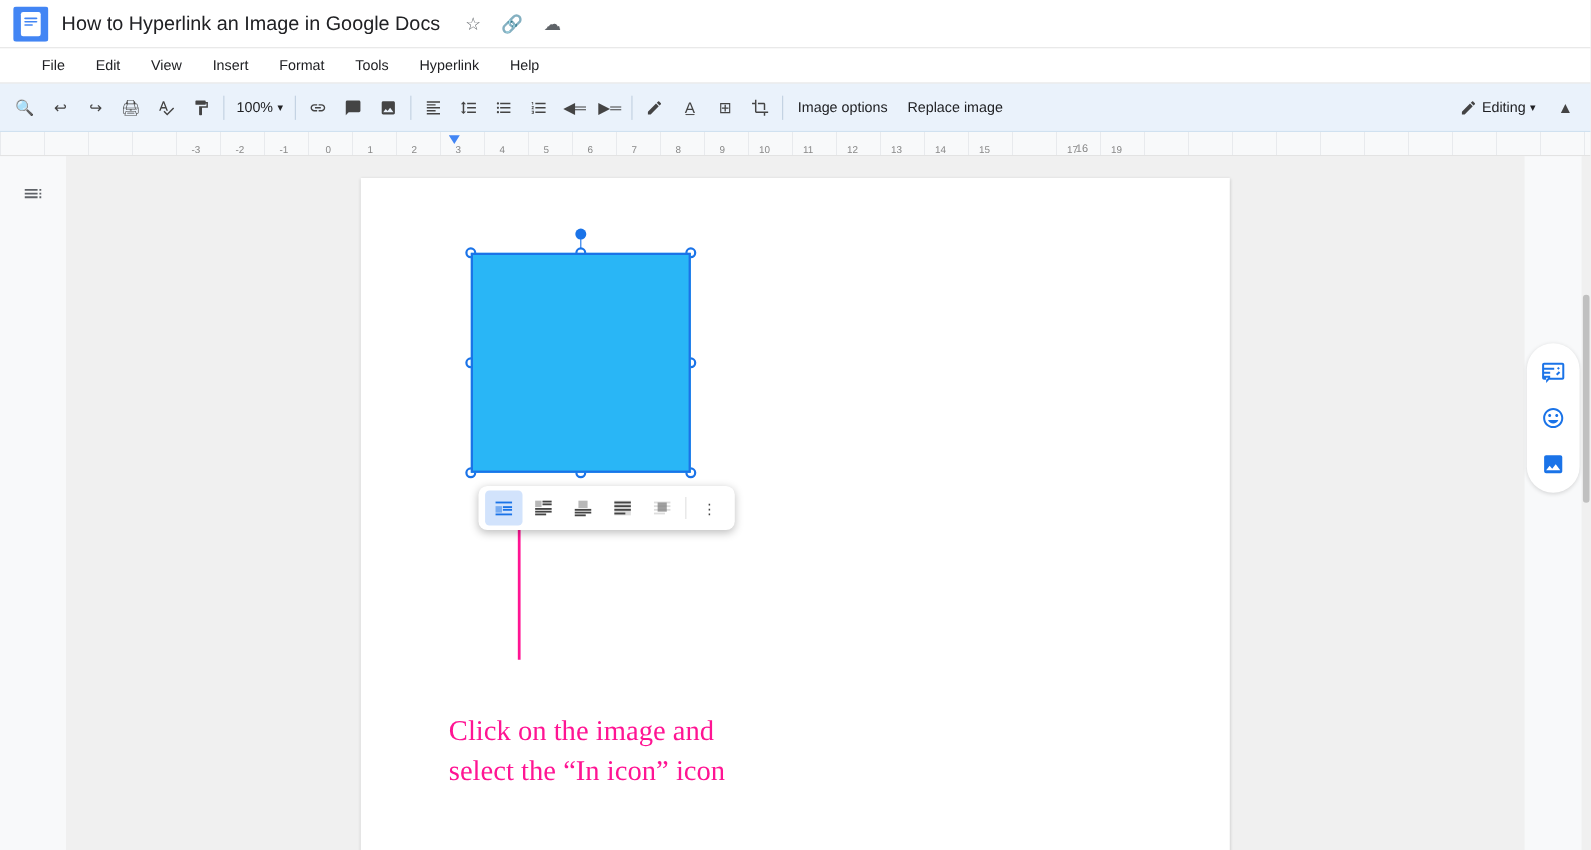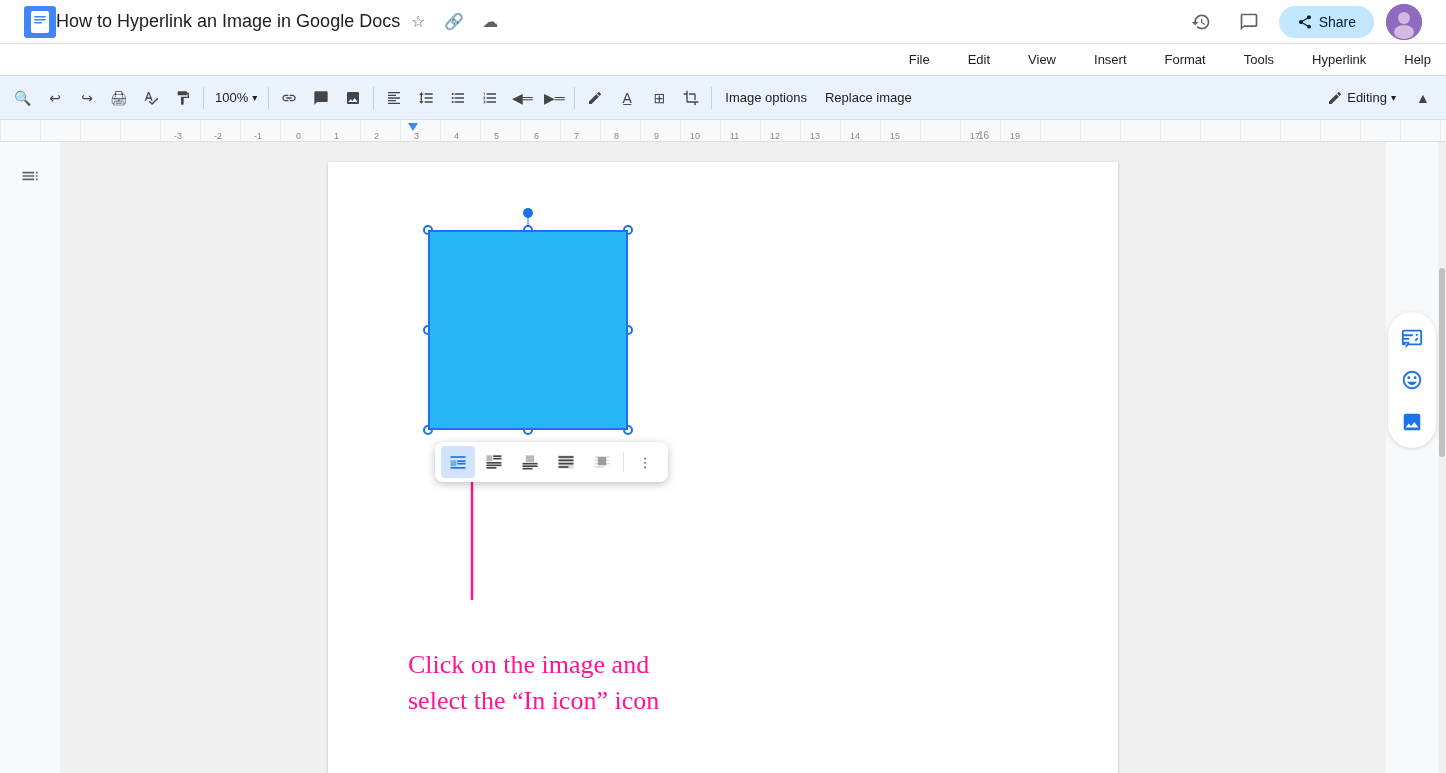--- a/index.html
+++ b/index.html
@@ -1,38 +1,37 @@
 <!DOCTYPE html>
 <html><head>
   <meta charset="utf-8">
   <style>
     * { box-sizing: border-box; margin: 0; padding: 0; }
     body { font-family: 'Arial', sans-serif; background: #f0f0f0; overflow: hidden; width: 1446px; height: 773px; }
 
     
     #title-bar {
       display: flex; align-items: center; background: #fff;
-      padding: 6px 24px; height: 44px; border-bottom: 1px solid #e0e0e0;
-      gap: 0;
+      padding: 6px 12px; height: 44px; border-bottom: 1px solid #e0e0e0;
+      gap: 12px;
     }
     .title-text { font-size: 18px; color: #202124; font-weight: 400; flex-shrink: 0; }
     .title-icons { display: flex; gap: 8px; align-items: center; margin-left: 4px; }
     .title-icon-btn { width: 28px; height: 28px; display: flex; align-items: center; justify-content: center; border-radius: 50%; cursor: pointer; color: #5f6368; font-size: 16px; }
     .spacer { flex: 1; }
     .toolbar-right { display: flex; align-items: center; gap: 12px; }
     .history-btn, .chat-btn { width: 36px; height: 36px; display: flex; align-items: center; justify-content: center; border-radius: 50%; cursor: pointer; color: #5f6368; font-size: 18px; }
     .share-btn { background: #c2e7ff; color: #001d35; border: none; border-radius: 20px; padding: 8px 18px; font-size: 14px; font-weight: 500; cursor: pointer; display: flex; align-items: center; gap: 6px; }
     .avatar { width: 36px; height: 36px; border-radius: 50%; background: #8e6bbf; display: flex; align-items: center; justify-content: center; color: #fff; font-size: 14px; overflow: hidden; }
 
     
     #menu-bar {
       display: flex; align-items: center; background: #fff;
-      padding: 0 5px; height: 32px; border-bottom: 1px solid #e0e0e0;
-      gap: 18px;
-      justify-content: flex-end;
+      padding: 0 28px; height: 32px; border-bottom: 1px solid #e0e0e0;
+      gap: 8px;
     }
     .menu-item { padding: 4px 10px; font-size: 13px; color: #202124; cursor: pointer; border-radius: 4px; }
 
     
     #toolbar {
       display: flex; align-items: center; background: #eaf2fb;
       padding: 4px 8px; height: 44px; border-bottom: 1px solid #d0e1f0;
       gap: 2px; flex-wrap: nowrap; overflow: hidden;
     }
     .tb-btn { width: 30px; height: 30px; display: flex; align-items: center; justify-content: center; border-radius: 4px; cursor: pointer; color: #444; font-size: 14px; flex-shrink: 0; }
@@ -148,45 +147,20 @@
       <rect x="10" y="16" width="8" height="1.5" rx="1" fill="#4285f4"></rect>
     </svg>
   </div>
   <span class="title-text">How to Hyperlink an Image in Google Docs</span>
   <div class="title-icons">
     <div class="title-icon-btn" title="Star">☆</div>
     <div class="title-icon-btn" title="Drive">🔗</div>
     <div class="title-icon-btn" title="Cloud save">☁</div>
   </div>
   <div class="spacer"></div>
-  <div class="toolbar-right">
-    <div class="history-btn" title="Version history">
-      <svg width="20" height="20" viewBox="0 0 24 24" fill="#5f6368">
-          <path d="M13 3C8.03 3 4 7.03 4 12H1l3.89 3.89.07.14L9 12H6c0-3.87 3.13-7 7-7s7 3.13 7 7-3.13 7-7 7c-1.93 0-3.68-.79-4.94-2.06l-1.42 1.42C8.27 19.99 10.51 21 13 21c4.97 0 9-4.03 9-9s-4.03-9-9-9zm-1 5v5l4.28 2.54.72-1.21-3.5-2.08V8H12z"></path>
-        </svg>
-    </div>
-    <div class="chat-btn" title="Comments">
-      <svg width="20" height="20" viewBox="0 0 24 24" fill="#5f6368">
-          <path d="M20 2H4c-1.1 0-2 .9-2 2v18l4-4h14c1.1 0 2-.9 2-2V4c0-1.1-.9-2-2-2zm0 14H6l-2 2V4h16v12z"></path>
-        </svg>
-    </div>
-    <button class="share-btn">
-      <svg width="16" height="16" viewBox="0 0 24 24" fill="#001d35">
-          <path d="M18 16.08c-.76 0-1.44.3-1.96.77L8.91 12.7c.05-.23.09-.46.09-.7s-.04-.47-.09-.7l7.05-4.11c.54.5 1.25.81 2.04.81 1.66 0 3-1.34 3-3s-1.34-3-3-3-3 1.34-3 3c0 .24.04.47.09.7L8.04 9.81C7.5 9.31 6.79 9 6 9c-1.66 0-3 1.34-3 3s1.34 3 3 3c.79 0 1.5-.31 2.04-.81l7.12 4.16c-.05.21-.08.43-.08.65 0 1.61 1.31 2.92 2.92 2.92 1.61 0 2.92-1.31 2.92-2.92s-1.31-2.92-2.92-2.92z"></path>
-        </svg>
-      <span>Share</span>
-    </button>
-    <div class="avatar">
-      <svg width="36" height="36" viewBox="0 0 36 36">
-        <circle cx="18" cy="18" r="18" fill="#8e6bbf"></circle>
-        <circle cx="18" cy="14" r="6" fill="#d4b8e0"></circle>
-        <ellipse cx="18" cy="28" rx="10" ry="7" fill="#d4b8e0"></ellipse>
-      </svg>
-    </div>
-  </div>
 </div>
 
 <div id="menu-bar">
   <div class="menu-item">File</div>
   <div class="menu-item">Edit</div>
   <div class="menu-item">View</div>
   <div class="menu-item">Insert</div>
   <div class="menu-item">Format</div>
   <div class="menu-item">Tools</div>
   <div class="menu-item">Hyperlink</div>

